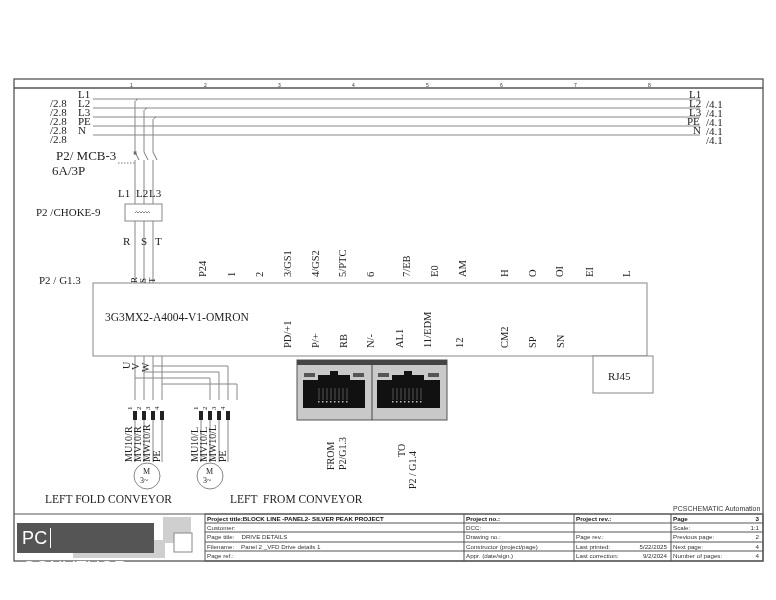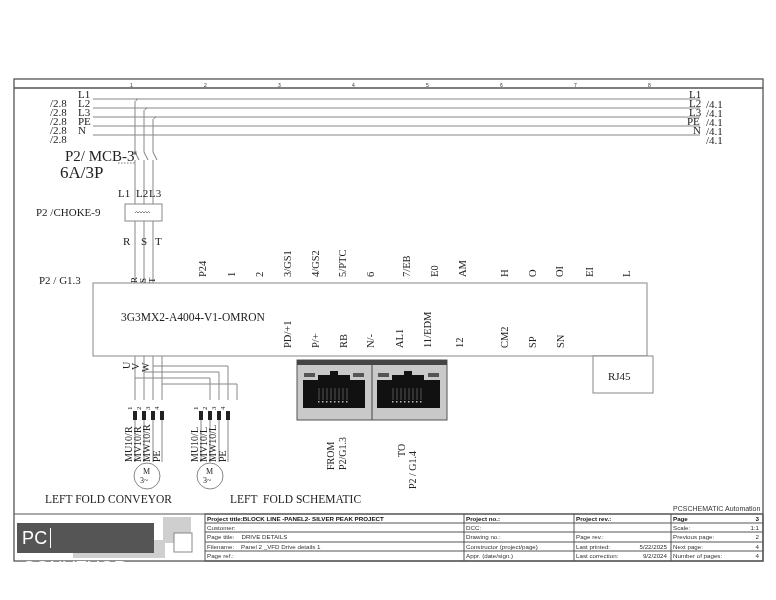--- a/index.html
+++ b/index.html
@@ -192,37 +192,37 @@
   <span class="lbl" style="left:689px;top:107px">L3</span>
   <span class="lbl" style="left:687px;top:116px">PE</span>
   <span class="lbl" style="left:693px;top:125px">N</span>
   <span class="lbl" style="left:706px;top:99px">/4.1</span>
   <span class="lbl" style="left:706px;top:108px">/4.1</span>
   <span class="lbl" style="left:706px;top:117px">/4.1</span>
   <span class="lbl" style="left:706px;top:126px">/4.1</span>
   <span class="lbl" style="left:706px;top:135px">/4.1</span>
 </div>
 
-<span class="lbl" style="left:65px;top:149px;font-size:15px">P2/ MCB-3</span>
-<span class="lbl" style="left:60px;top:164px;font-size:17px">6A/3P</span>
+<span class="lbl" style="left:56px;top:149px;font-size:13px">P2/ MCB-3</span>
+<span class="lbl" style="left:52px;top:164px;font-size:13px">6A/3P</span>
 
 <span class="lbl" style="left:118px;top:188px">L1</span>
 <span class="lbl" style="left:136px;top:188px">L2</span>
 <span class="lbl" style="left:149px;top:188px">L3</span>
 <span class="lbl" style="left:36px;top:207px">P2 /CHOKE-9</span>
 <span class="lbl" style="left:123px;top:236px">R</span>
 <span class="lbl" style="left:141px;top:236px">S</span>
 <span class="lbl" style="left:155px;top:236px">T</span>
 
 <span class="lbl" style="left:39px;top:275px">P2 / G1.3</span>
 <span class="vt" style="left:130px;top:283px;font-size:9px">R</span>
 <span class="vt" style="left:139px;top:283px;font-size:9px">S</span>
 <span class="vt" style="left:148px;top:283px;font-size:9px">T</span>
 
-<span class="lbl" style="left:121px;top:312px;font-size:11.5px">3G3MX2-A4004-V1-OMRON</span>
+<span class="lbl" style="left:105px;top:312px;font-size:11.5px">3G3MX2-A4004-V1-OMRON</span>
 
 <div>
   <span class="vt" style="left:198px;top:277px">P24</span>
   <span class="vt" style="left:227px;top:277px">1</span>
   <span class="vt" style="left:255px;top:277px">2</span>
   <span class="vt" style="left:283px;top:277px">3/GS1</span>
   <span class="vt" style="left:311px;top:277px">4/GS2</span>
   <span class="vt" style="left:338px;top:277px">5/PTC</span>
   <span class="vt" style="left:366px;top:277px">6</span>
   <span class="vt" style="left:402px;top:277px">7/EB</span>
@@ -278,21 +278,21 @@
   <span class="vt" style="left:193px;top:410px;font-size:7px">1</span>
   <span class="vt" style="left:202px;top:410px;font-size:7px">2</span>
   <span class="vt" style="left:211px;top:410px;font-size:7px">3</span>
   <span class="vt" style="left:220px;top:410px;font-size:7px">4</span>
   <span class="vt" style="left:190px;top:462px;font-size:10px">MU10/L</span>
   <span class="vt" style="left:199px;top:462px;font-size:10px">MV10/L</span>
   <span class="vt" style="left:208px;top:462px;font-size:10px">MW10/L</span>
   <span class="vt" style="left:218px;top:462px;font-size:10px">PE</span>
   <span class="lbl" style="left:206px;top:468px;font-size:8px">M</span>
   <span class="lbl" style="left:203px;top:477px;font-size:8px">3~</span>
-  <span class="lbl" style="left:230px;top:494px;font-size:11.5px;white-space:pre">LEFT  FOLD SCHEMATIC</span>
+  <span class="lbl" style="left:230px;top:494px;font-size:11.5px;white-space:pre">LEFT  FROM CONVEYOR</span>
 </div>
 
 <div class="logo-shadow"></div>
 <div class="logo"><span>PC</span><span class="logo-sep"></span><span>CONVEYOR</span></div>
 
 <span class="tb" style="left:673px;top:505px;font-size:7px">PCSCHEMATIC Automation</span>
 
 <div class="tb" style="left:207px;top:515px"><span class="tb-bold">Project title:</span><span class="tb-bold">BLOCK LINE -PANEL2- SILVER PEAK PROJECT</span></div>
 <div class="tb" style="left:207px;top:524px"><span>Customer:</span></div>
 <div class="tb" style="left:207px;top:533px"><span>Page title:</span>&nbsp;&nbsp;&nbsp;&nbsp;<span>DRIVE DETAILS</span></div>

